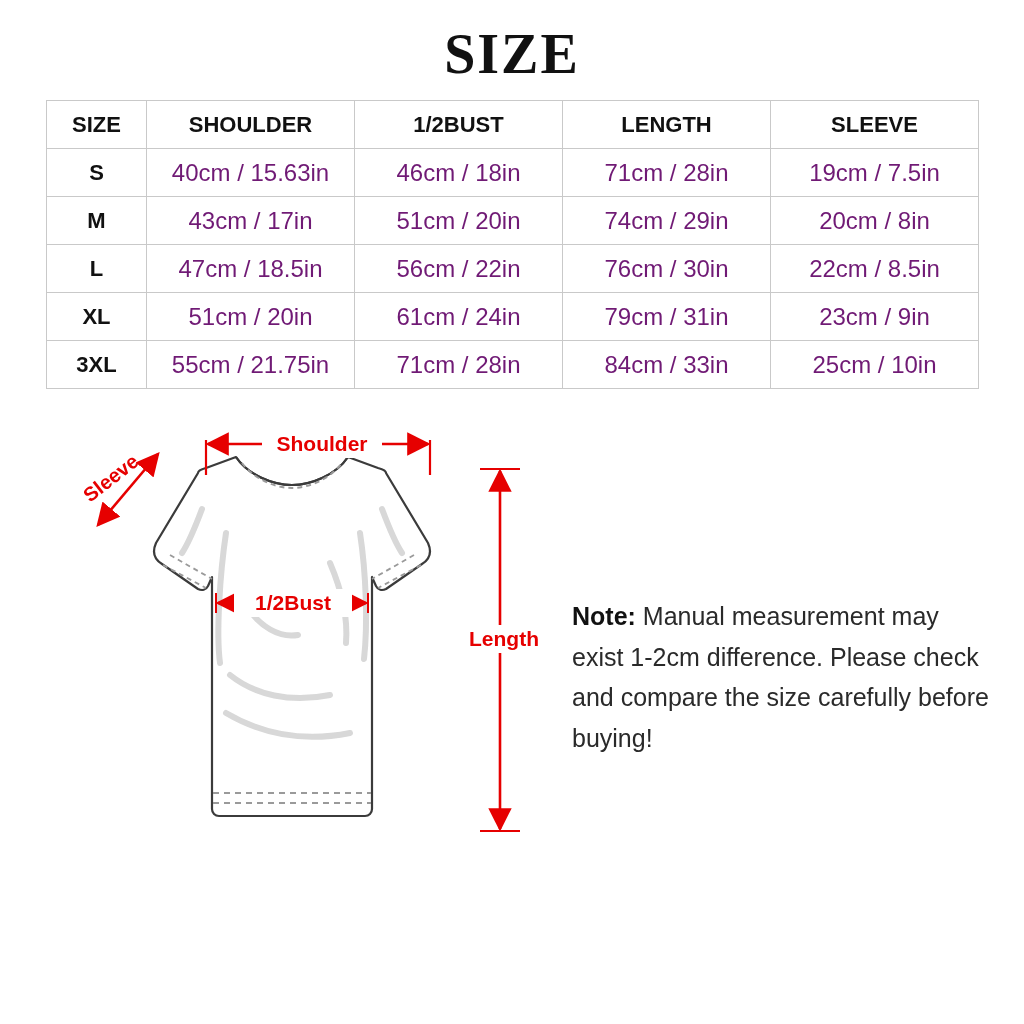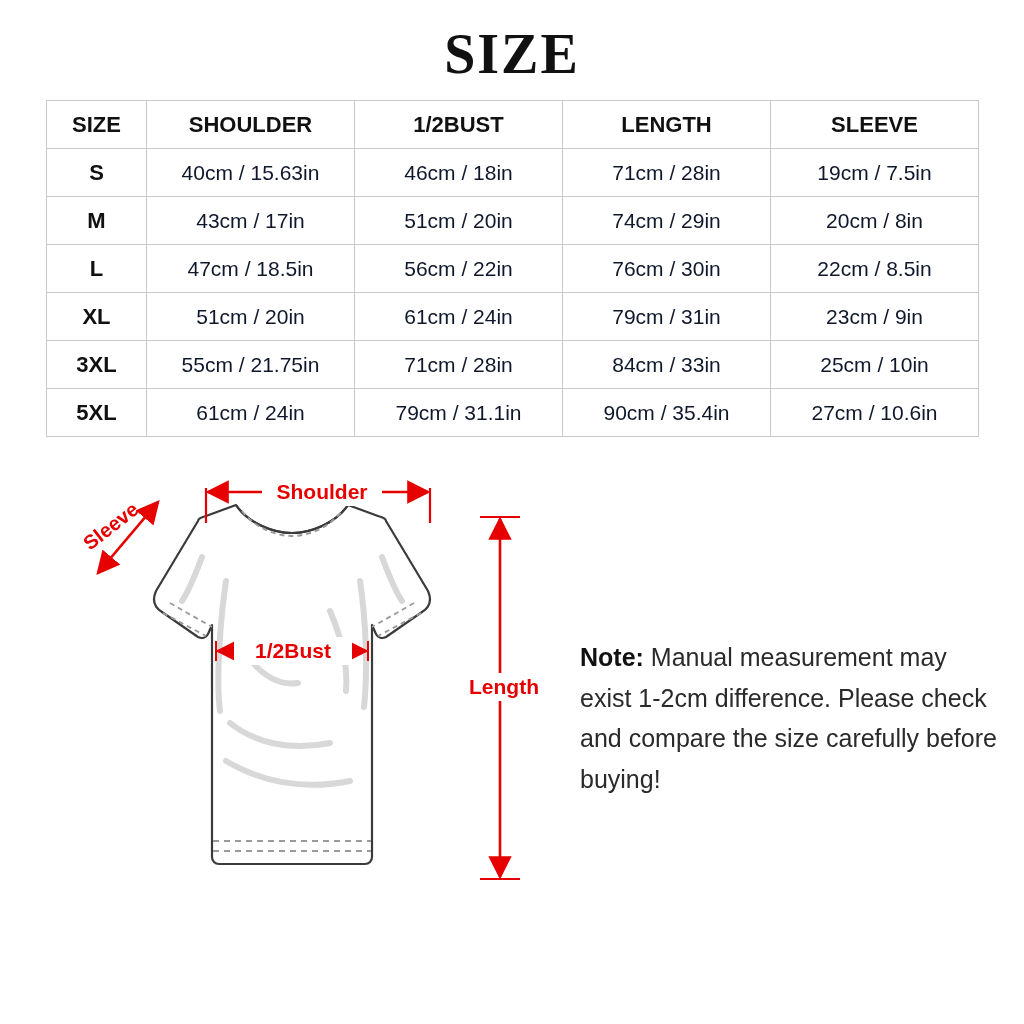--- a/index.html
+++ b/index.html
@@ -35,22 +35,22 @@
     width: 932px;
     border-collapse: collapse;
     table-layout: fixed;
   }
   table.size-table th,
   table.size-table td {
     border: 1px solid #c9c9c9;
     height: 45px;
     text-align: center;
     vertical-align: middle;
-    font-size: 21px;
-    color: #0f172a;
+    font-size: 24px;
+    color: #701a75;
   }
   table.size-table th {
     font-weight: 700;
     font-size: 22px;
     color: #111111;
   }
   table.size-table td.size-cell {
     font-weight: 700;
     font-size: 22px;
     color: #111111;
@@ -70,26 +70,25 @@
     left: 30px;
     top: 0;
     width: 500px;
     height: 460px;
   }
   .shirt-area svg { display: block; }
 
   .note-box {
     position: absolute;
     left: 572px;
-    top: 176px;
+    top: 183px;
     width: 420px;
     font-size: 25px;
     line-height: 1.62;
     color: #2a2a2a;
-    margin-left: 8px;
   }
   .note-box .note-label {
     font-weight: 700;
     color: #111111;
   }
 
   .red { fill: #e60000; }
   .red-stroke { stroke: #e60000; }
 </style>
 </head>
@@ -143,27 +142,20 @@
         <td>61cm / 24in</td>
         <td>79cm / 31in</td>
         <td>23cm / 9in</td>
       </tr>
       <tr>
         <td class="size-cell">3XL</td>
         <td>55cm / 21.75in</td>
         <td>71cm / 28in</td>
         <td>84cm / 33in</td>
         <td>25cm / 10in</td>
-      </tr>
-      <tr>
-        <td class="size-cell">5XL</td>
-        <td>61cm / 24in</td>
-        <td>79cm / 31.1in</td>
-        <td>90cm / 35.4in</td>
-        <td>27cm / 10.6in</td>
       </tr>
     </tbody>
   </table>
 </div>
 
 <div class="bottom">
 
   <div class="shirt-area">
     <svg width="520" height="460" viewBox="0 0 520 460" xmlns="http://www.w3.org/2000/svg">
       <defs>

